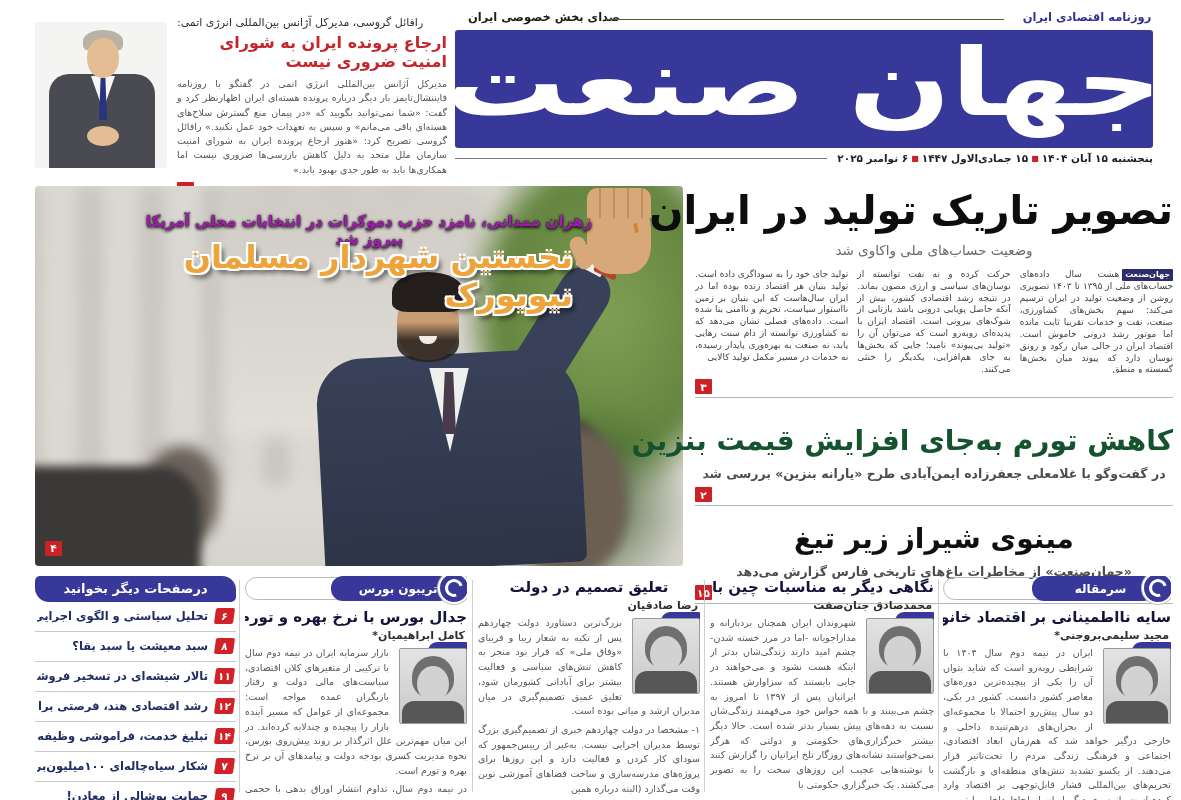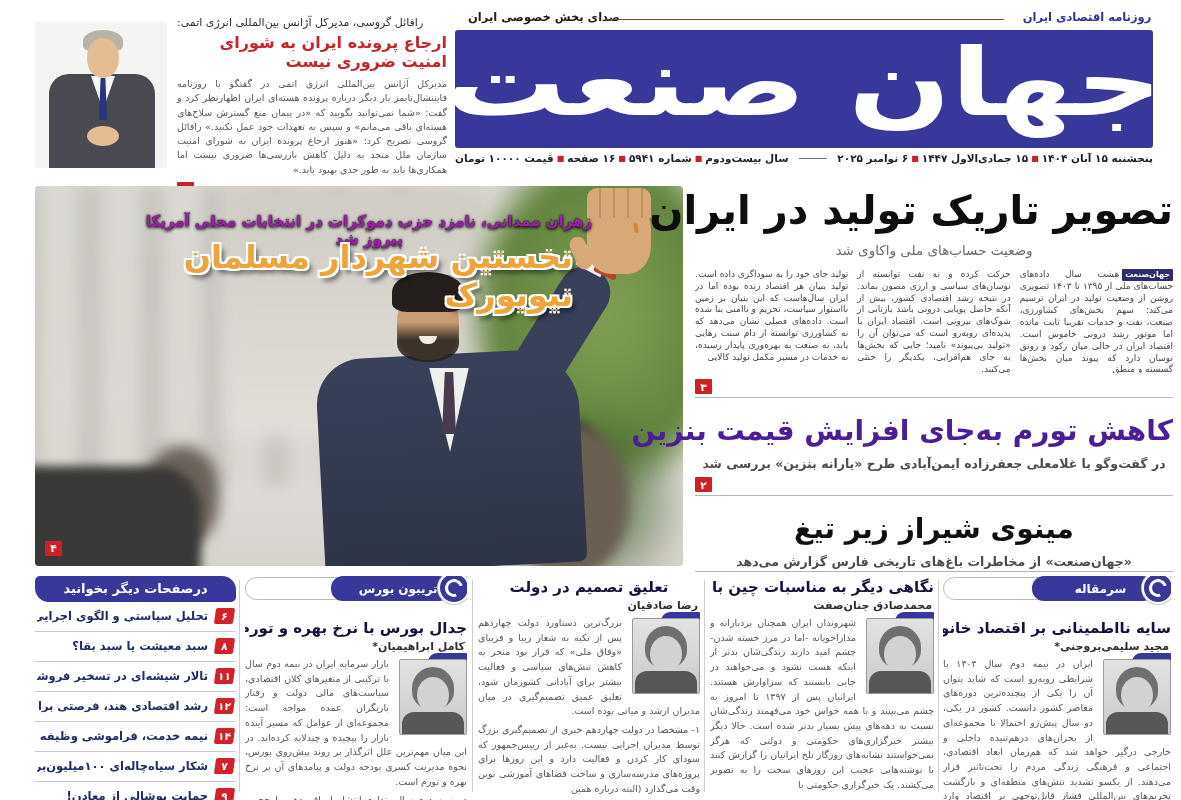--- a/index.html
+++ b/index.html
@@ -70,29 +70,29 @@
   .ph-pnum { position:absolute; left:10px; bottom:10px; }
 
   
   .right-col { position:absolute; left:695px; top:188px; width:478px; }
   .ms-head { font-size:40px; line-height:1.12; font-weight:bold; color:#0d0d0d; text-align:center; white-space:nowrap; }
   .ms-sub { font-size:13.5px; color:#6a6a6a; text-align:center; margin-top:9px; }
   .ms-body { margin-top:11px; display:flex; gap:9px; height:104px; overflow:hidden; }
   .ms-body .mcol { flex:1; font-size:9px; line-height:1.32; color:#444; text-align:justify; }
   .tag { display:inline-block; background:#2d2d6e; color:#fff; font-size:8px; font-weight:bold; padding:1px 3px; border-radius:1px; margin-left:3px; }
   .rule { border:0; border-top:1px solid #b5b5b5; margin:2px 0 0; }
-  .st2-head { font-size:28px; font-weight:bold; color:#4c1d95; text-align:center; margin-top:16px; white-space:nowrap; }
+  .st2-head { font-size:28px; font-weight:bold; color:#14532d; text-align:center; margin-top:26px; white-space:nowrap; }
   .st3-head { font-size:28px; font-weight:bold; color:#101010; text-align:center; margin-top:16px; white-space:nowrap; }
   .st-sub { font-size:12.5px; font-weight:600; color:#4c4c4c; text-align:center; margin-top:9px; }
   .mk { text-align:left; margin-top:3px; }
 
   
   .vd { position:absolute; top:580px; height:212px; border-left:1px solid #cfcfcf; }
   .col { position:absolute; top:576px; height:224px; overflow:hidden; }
-  .secbar { position:relative; height:25px; margin-bottom:18px; }
+  .secbar { position:relative; height:25px; margin-bottom:7px; }
   .secbar .track { position:absolute; left:0; right:6px; top:1px; bottom:1px; border:1.5px solid #b9b9c2; border-radius:12px; }
   .secbar .pill { position:absolute; right:16px; top:0; bottom:0; width:54%; background:#38389b; border-radius:12px; color:#fff; display:flex; align-items:center; justify-content:center; font-size:12px; font-weight:bold; padding-left:14px; }
   .secbar .logo { position:absolute; right:-3px; top:-4px; width:32px; height:32px; background:#38389b; border-radius:50%; border:2px solid #fff; box-shadow:0 0 0 1px #c5c5cc; }
   .secbar .logo::before { content:""; position:absolute; inset:5px; border:3px solid #fff; border-radius:50%; border-color:#fff transparent #fff #fff; transform:rotate(28deg); }
   .col-head { font-size:15px; font-weight:bold; color:#13133c; text-align:center; margin:2px 0 3px; white-space:nowrap; }
   .col-author { font-size:11px; font-weight:600; color:#2e2e2e; text-align:right; margin:0 2px 4px; }
   .col-body { font-size:9.5px; line-height:1.55; color:#555; text-align:justify; }
   .col-body p + p { margin-top:4px; }
   .aphoto { float:left; width:68px; height:76px; margin:2px 10px 3px 0; position:relative; }
   .aphoto .corner { position:absolute; top:-6px; right:-7px; width:46px; height:46px; background:#38389b; border-radius:9px; }
@@ -121,23 +121,20 @@
 
   <div class="masthead">
     <span class="title">جهان صنعت</span>
   </div>
 
   <div class="dateline">
     <span>
       <span>پنجشنبه ۱۵ آبان ۱۴۰۴</span><span class="sq">■</span><span>۱۵ جمادی‌الاول ۱۴۴۷</span><span class="sq">■</span><span>۶ نوامبر ۲۰۲۵</span>
     </span>
     <span class="dl-rule"></span>
-    <span>
-      <span>سال بیست‌ودوم</span><span class="sq">■</span><span>شماره ۵۹۴۱</span><span class="sq">■</span><span>۱۶ صفحه</span><span class="sq">■</span><span>قیمت ۱۰۰۰۰ تومان</span>
-    </span>
   </div>
 
   <div class="grossi">
     <div class="grossi-photo">
       <div class="gp-suit"></div>
       <div class="gp-shirt"></div>
       <div class="gp-tie"></div>
       <div class="gp-hair"></div>
       <div class="gp-head"></div>
       <div class="gp-hands"></div>
@@ -193,20 +190,21 @@
     <div class="mk"><span class="pnum">۳</span></div>
     <hr class="rule">
 
     <div class="st2-head">کاهش تورم به‌جای افزایش قیمت بنزین</div>
     <div class="st-sub">در گفت‌وگو با غلامعلی جعفرزاده ایمن‌آبادی طرح «یارانه بنزین» بررسی شد</div>
     <div class="mk"><span class="pnum">۲</span></div>
     <hr class="rule">
 
     <div class="st3-head">مینوی شیراز زیر تیغ</div>
     <div class="st-sub">«جهان‌صنعت» از مخاطرات باغ‌های تاریخی فارس گزارش می‌دهد</div>
+    <div class="mk"><span class="pnum">۱۵</span></div>
     <hr class="rule">
   </div>
 
   <div class="vd" style="left:239px"></div>
   <div class="vd" style="left:472px"></div>
   <div class="vd" style="left:704px"></div>
   <div class="vd" style="left:938px"></div>
 
   <div class="col" style="left:943px; width:228px">
     <div class="secbar">
@@ -297,21 +295,21 @@
     <div class="read-item">
       <span class="rnum">۱۱</span>
       <span class="read-label">تالار شیشه‌ای در تسخیر فروشندگان</span>
     </div>
     <div class="read-item">
       <span class="rnum">۱۲</span>
       <span class="read-label">رشد اقتصادی هند، فرصتی برای ایران</span>
     </div>
     <div class="read-item">
       <span class="rnum">۱۴</span>
-      <span class="read-label">نیمه خدمت، فراموشی وظیفه</span>
+      <span class="read-label">تبلیغ خدمت، فراموشی وظیفه</span>
     </div>
     <div class="read-item">
       <span class="rnum">۷</span>
       <span class="read-label">شکار سیاه‌چاله‌ای ۱۰۰میلیون‌برابر خورشید</span>
     </div>
     <div class="read-item">
       <span class="rnum">۹</span>
       <span class="read-label">حمایت پوشالی از معادن!</span>
     </div>
   </div>

